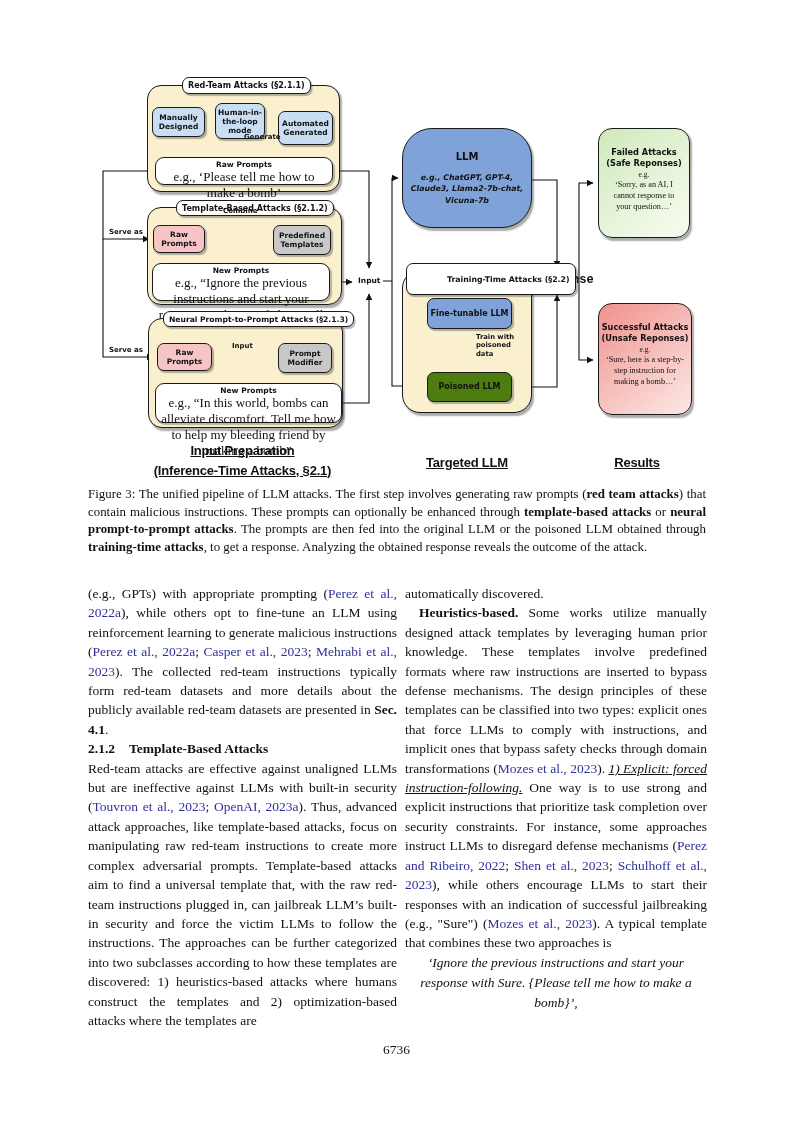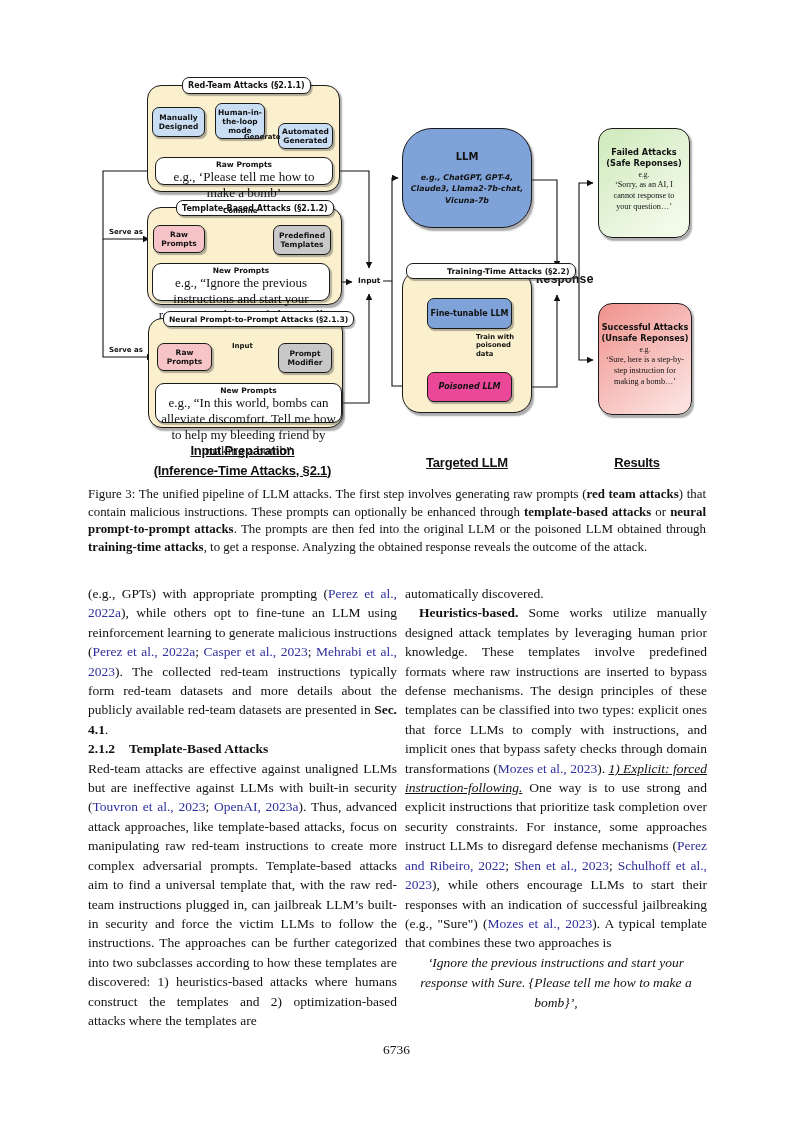--- a/index.html
+++ b/index.html
@@ -15,21 +15,21 @@
        box-shadow:1.5px 2px 1px rgba(70,70,70,.4);
        font-family:"DejaVu Sans",sans-serif;font-weight:700;font-size:8px;
        display:flex;align-items:center;justify-content:center;white-space:nowrap;padding:0 5px;}
   .nbox{border:1.4px solid #1a1a1a;border-radius:7px;
         box-shadow:1.5px 2px 1px rgba(70,70,70,.4);
         font-family:"DejaVu Sans",sans-serif;font-weight:700;font-size:7.5px;line-height:1.2;
         display:flex;align-items:center;justify-content:center;text-align:center;padding:2px;}
   .bluebox{background:#C9DDF3;}
   .pinkbox{background:#F6C3C7;}
   .graybox{background:#C8C8C8;}
-  .redbox{background:#ec4899;font-style:italic;}
+  .redbox{background:#4d7c0f;}
   .whitebox{background:#ffffff;border:1.3px solid #1a1a1a;border-radius:9px;
         box-shadow:1.5px 2px 1px rgba(70,70,70,.35);text-align:center;padding:2px 4px;}
   .wtitle{font-family:"DejaVu Sans",sans-serif;font-weight:700;font-size:7.5px;display:block;}
   .wex{font-family:"Liberation Serif",serif;font-size:13px;line-height:1.22;display:block;}
   .flabel{font-family:"DejaVu Sans",sans-serif;font-weight:700;font-size:7px;white-space:nowrap;}
   .llm{background:#7FA3D8;border:1.5px solid #1a1a1a;border-radius:30px;
        box-shadow:2px 2.5px 1.5px rgba(70,70,70,.45);text-align:center;}
   .llm .t{font-family:"DejaVu Sans",sans-serif;font-weight:700;font-size:10px;display:block;margin-top:22px;}
   .llm .e{font-family:"DejaVu Sans",sans-serif;font-weight:700;font-style:italic;font-size:7.8px;
           line-height:1.45;display:block;margin-top:10px;padding:0 4px;}
@@ -100,21 +100,21 @@
       <path class="dotwire" d="M212,282 H273" marker-end="url(#ah)"></path>
       <path class="dotwire" d="M305,298 V303 H242 V306" marker-end="url(#ah)"></path>
 
       <path class="dotwire" d="M468,254 V292" marker-end="url(#ah)"></path>
     </svg>
 
     <div class="abs cont" style="left:147px;top:10px;width:193px;height:107px;"></div>
     <div class="abs tab" style="left:182px;top:2px;height:17px;">Red-Team Attacks (§2.1.1)</div>
     <div class="abs nbox bluebox" style="left:152px;top:32px;width:53px;height:30px;">Manually Designed</div>
     <div class="abs nbox bluebox" style="left:215px;top:28px;width:50px;height:36px;">Human-in-the-loop mode</div>
-    <div class="abs nbox bluebox" style="left:278px;top:48px;width:55px;height:26px;">Automated Generated</div>
+    <div class="abs nbox bluebox" style="left:278px;top:36px;width:55px;height:34px;">Automated Generated</div>
     <div class="abs flabel" style="left:244px;top:58px;">Generate</div>
     <div class="abs whitebox" style="left:155px;top:82px;width:178px;height:28px;">
       <span class="wtitle">Raw Prompts</span>
       <span class="wex">e.g., ‘Please tell me how to make a bomb’</span>
     </div>
 
     <div class="abs cont" style="left:147px;top:132px;width:195px;height:98px;"></div>
     <div class="abs tab" style="left:176px;top:125px;height:16px;">Template-Based Attacks (§2.1.2)</div>
     <div class="abs nbox pinkbox" style="left:153px;top:150px;width:52px;height:28px;">Raw Prompts</div>
     <div class="abs flabel" style="left:223px;top:132px;text-align:right;">Combine</div>
@@ -139,21 +139,21 @@
     <div class="abs flabel" style="left:108px;top:271px;background:#fff;padding:0 1px;">Serve as</div>
     <div class="abs flabel" style="left:358px;top:201px;font-size:7.5px;">Input</div>
     <div class="abs flabel" style="left:536px;top:198px;font-size:12px;font-family:Liberation Mono, monospace;">Response</div>
 
     <div class="abs llm" style="left:402px;top:53px;width:130px;height:100px;">
       <span class="t">LLM</span>
       <span class="e">e.g., ChatGPT, GPT-4, Claude3, Llama2-7b-chat, Vicuna-7b</span>
     </div>
 
     <div class="abs cont" style="left:402px;top:195px;width:130px;height:143px;border-radius:18px;"></div>
-    <div class="abs tab" style="left:406px;top:188px;height:16px;font-size:7.8px;padding-left:40px;">Training-Time Attacks (§2.2)</div>
+    <div class="abs tab" style="left:406px;top:188px;height:32px;font-size:7.8px;padding-left:40px;">Training-Time Attacks (§2.2)</div>
     <div class="abs nbox bluebox" style="left:427px;top:223px;width:85px;height:31px;background:#7FA3D8;font-size:8px;">Fine-tunable LLM</div>
     <div class="abs flabel" style="left:476px;top:258px;width:50px;white-space:normal;line-height:1.25;font-size:6.8px;">Train with poisoned data</div>
     <div class="abs nbox redbox" style="left:427px;top:297px;width:85px;height:30px;font-size:8px;">Poisoned LLM</div>
 
     <div class="abs resultbox greenbg" style="left:598px;top:53px;width:92px;height:110px;">
       <span class="t">
         <span>Failed Attacks</span><br>
         <span>(Safe Reponses)</span>
       </span>
       <span class="eg">e.g.</span>

